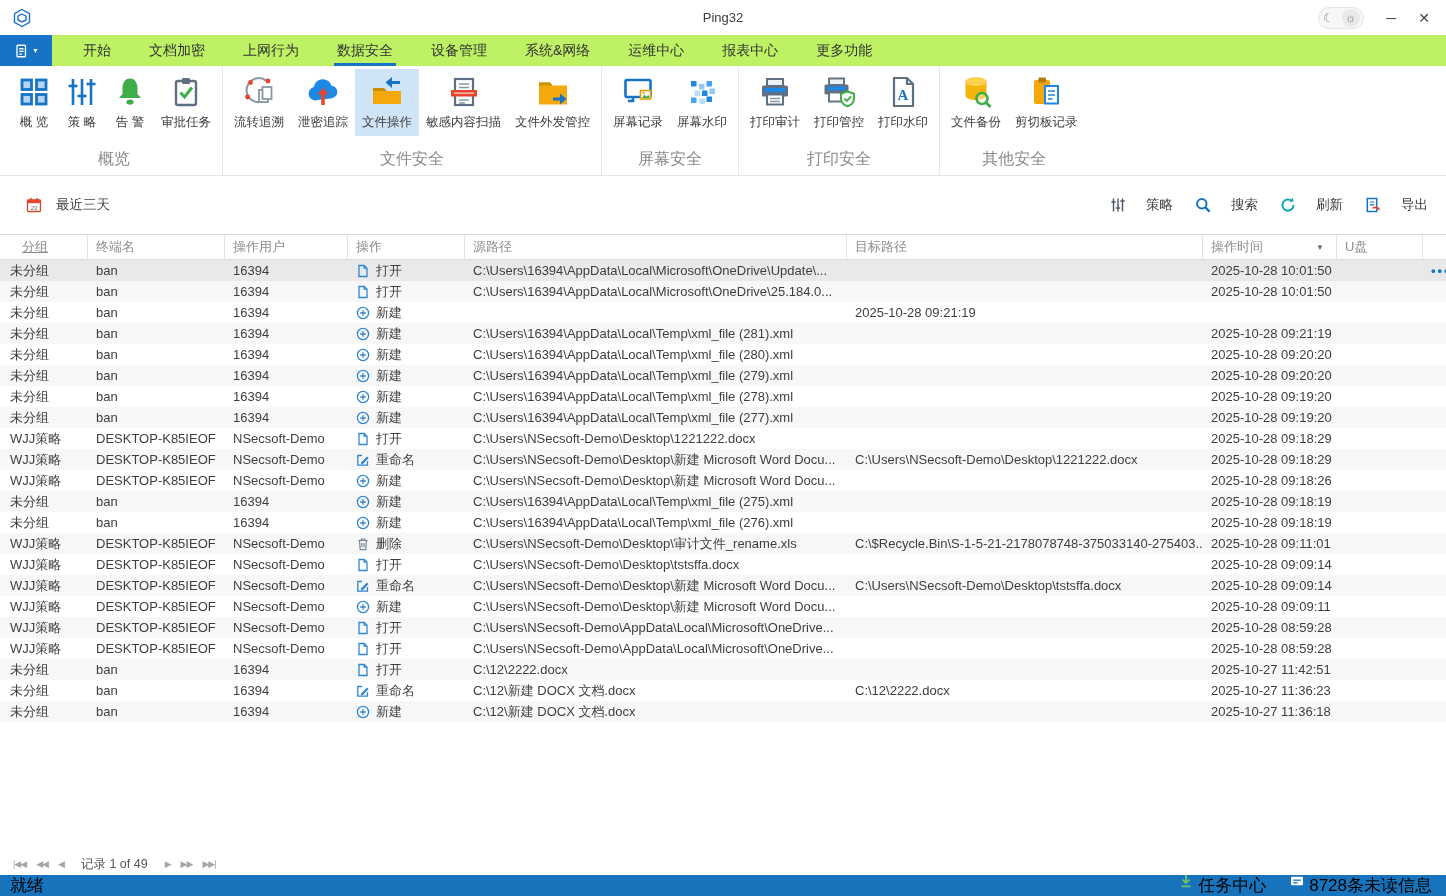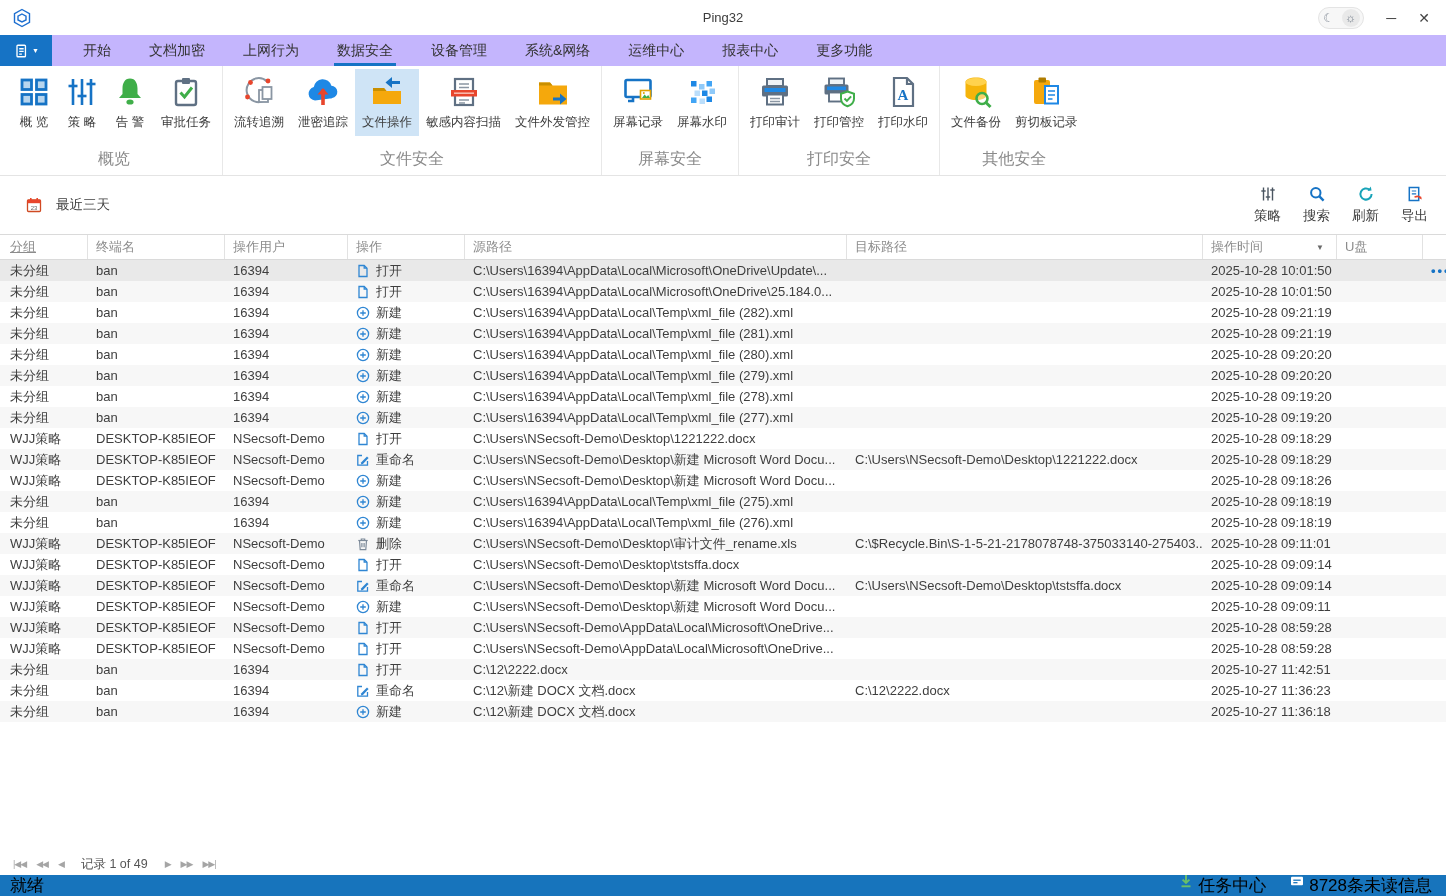--- a/index.html
+++ b/index.html
@@ -11,21 +11,21 @@
   .titlebar { height:35px; flex:0 0 35px; display:flex; align-items:center; position:relative; background:#fff; }
   .titlebar .logo { margin-left:12px; width:20px; height:20px; display:flex; }
   .titlebar .wtitle { position:absolute; left:0; right:0; text-align:center; font-size:13px; color:#3c3c3c; }
   .win-controls { margin-left:auto; display:flex; align-items:center; gap:22px; margin-right:16px; z-index:2; }
   .theme-toggle { width:46px; height:22px; border:1px solid #e4e4e4; background:#f7f7f7; border-radius:11px;
     display:flex; align-items:center; justify-content:space-around; font-size:12px; color:#7c8591; cursor:default; }
   .theme-toggle .sun { width:18px; height:18px; border-radius:50%; background:#e9e9e9; display:flex; align-items:center; justify-content:center; }
   .winbtn { font-size:14px; color:#444; line-height:1; cursor:default; }
 
   
-  .tabrow { height:31px; flex:0 0 31px; display:flex; align-items:stretch; background:#c4b5fd; }
+  .tabrow { height:31px; flex:0 0 31px; display:flex; align-items:stretch; background:#bef264; }
   .appmenu { width:52px; background:#1673c5; color:#fff; display:flex; align-items:center; justify-content:center; gap:3px; }
   .appmenu .caret { font-size:7px; }
   .tabs { display:flex; margin-left:12px; }
   .tab { padding:0 19px; display:flex; align-items:center; font-size:14px; color:#333; position:relative; }
   .tab.active::after { content:""; position:absolute; left:16px; right:16px; bottom:0; height:3px; background:#1673c5; }
 
   
   .ribbon { height:110px; flex:0 0 110px; display:flex; border-bottom:1px solid #e4e4e4; background:#fff; padding-left:6px; }
   .rgroup { display:flex; flex-direction:column; border-right:1px solid #e8e8e8; padding:0 4px; }
   .rgroup:last-child { border-right:none; }
@@ -33,29 +33,29 @@
   .ritem { display:flex; flex-direction:column; align-items:center; gap:5px; padding:6px 7px 5px; min-width:48px; }
   .ritem.active { background:#cfe4f6; }
   .ritem .icon { width:34px; height:34px; display:flex; }
   .ritem .rlabel { font-size:12.5px; color:#3c3c3c; white-space:nowrap; }
   .rglabel { text-align:center; font-size:16px; color:#8a8a8a; padding-bottom:5px; }
 
   
   .filterbar { height:58px; flex:0 0 58px; display:flex; align-items:center; background:#fff; }
   .datefilter { margin-left:26px; display:flex; align-items:center; gap:14px; font-size:13.5px; color:#3e3e3e; }
   .fb-actions { margin-left:auto; margin-right:18px; display:flex; align-items:center; gap:22px; }
-  .fb-action { display:flex; align-items:center; gap:5px; font-size:13.5px; color:#3e3e3e;flex-direction:column; }
+  .fb-action { display:flex; align-items:center; gap:20px; font-size:13.5px; color:#3e3e3e; }
   .icon16 { width:16px; height:16px; display:flex; }
 
   
   .grid-cols { display:grid; grid-template-columns:88px 137px 123px 117px 382px 356px 134px 86px minmax(0,1fr); }
   .thead { height:26px; flex:0 0 26px; border-top:1px solid #dadada; border-bottom:1px solid #dadada; background:#fff; }
   .hcell { display:flex; align-items:center; padding:0 8px; font-size:13px; color:#8c8c8c;
     border-right:1px solid #e2e2e2; white-space:nowrap; overflow:hidden; }
-  .hcell:first-child { padding-left:10px;text-decoration:underline; }
+  .hcell:first-child { padding-left:22px;text-decoration:underline; }
   .hcell:last-child { border-right:none; }
   .hcell .sort { margin-left:auto; font-size:8px; color:#6a6a6a; padding-right:4px; }
   .tbody { flex:1 1 auto; overflow:hidden; }
   .trow { height:21px; background:#fff; }
   .trow.alt { background:#f7f7f7; }
   .trow.selected { background:#e9e9e9; }
   .tcell { display:flex; align-items:center; padding:0 8px; font-size:13px; color:#3e3e3e;
     white-space:nowrap; overflow:hidden; }
   .tcell:first-child { padding-left:10px; }
   .opcell { gap:6px; }
@@ -472,21 +472,20 @@
         <div class="tcell ">16394</div>
         <div class="tcell opcell">
           <span class="icon14">
             <svg viewBox="0 0 14 14" fill="none" stroke="#2f86d3" stroke-width="1.3">
               <circle cx="7" cy="7" r="5.6"></circle>
               <path d="M7 4.2 v5.6 M4.2 7 h5.6"></path>
             </svg>
           </span>
           <span>新建</span>
         </div>
-        <div class="tcell ">C:\Users\16394\AppData\Local\Temp\xml_file (282).xml</div>
         <div class="tcell "></div>
         <div class="tcell ">2025-10-28 09:21:19</div>
         <div class="tcell "></div>
         <div class="tcell"></div>
       </div>
       <div class="trow grid-cols alt">
         <div class="tcell ">未分组</div>
         <div class="tcell ">ban</div>
         <div class="tcell ">16394</div>
         <div class="tcell opcell">

